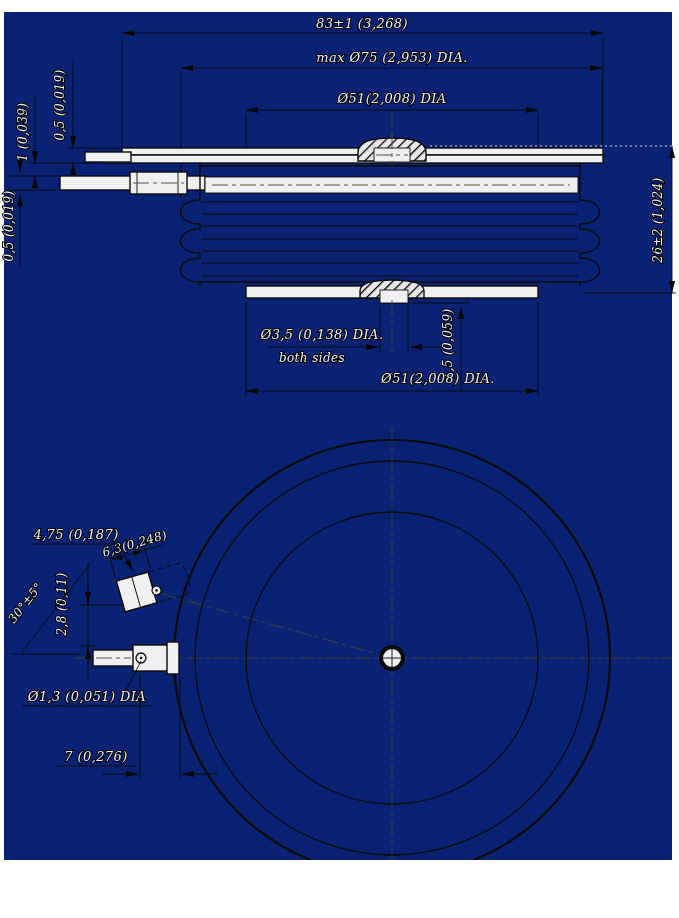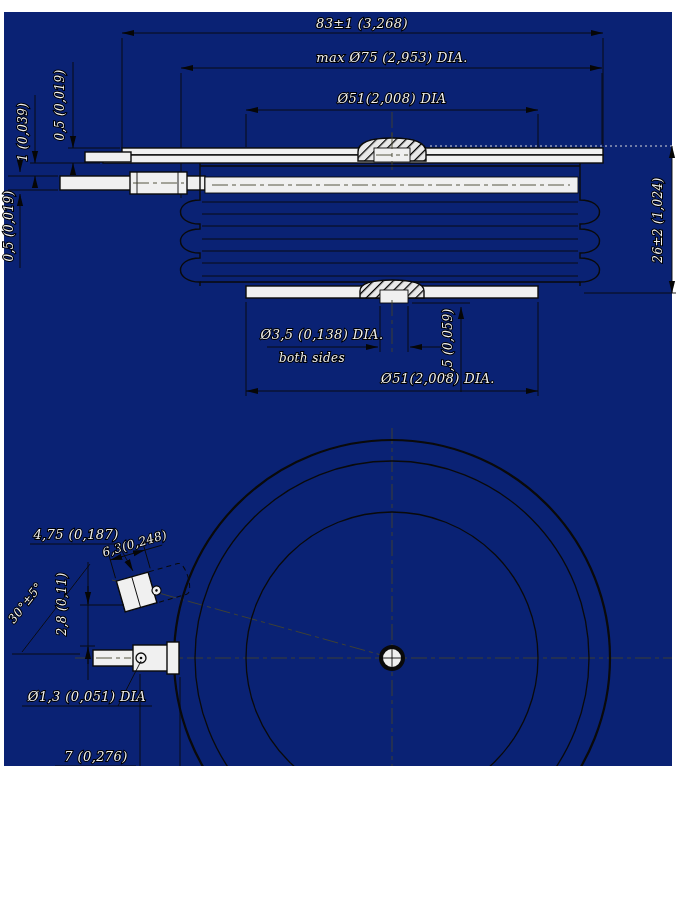--- a/index.html
+++ b/index.html
@@ -1,16 +1,16 @@
 <!DOCTYPE html>
 <html><head>
 <meta charset="utf-8">
 <style>
   html,body{margin:0;padding:0;background:#ffffff;}
-  .page{position:relative;width:679px;height:766px;background:#ffffff;font-family:"DejaVu Serif",serif;}
+  .page{position:relative;width:679px;height:860px;background:#ffffff;font-family:"DejaVu Serif",serif;}
   svg{display:block;}
   .dim-text{font-family:"DejaVu Serif",serif;font-style:italic;font-size:13px;
             fill:#efefef;stroke:#000000;stroke-width:2px;paint-order:stroke;letter-spacing:.4px;}
   .dim-text-sm{font-size:12px;}
   .ln{stroke:#0a0a0a;fill:none;}
   .thin{stroke-width:.9;}
   .med{stroke-width:1.4;}
   .wfill{fill:#f0f0f0;stroke:#0a0a0a;}
   .nfill{fill:none;stroke:#0a0a0a;}
   .cline{stroke:#44442e;stroke-width:.9;fill:none;stroke-dasharray:16 4 4 4;}

